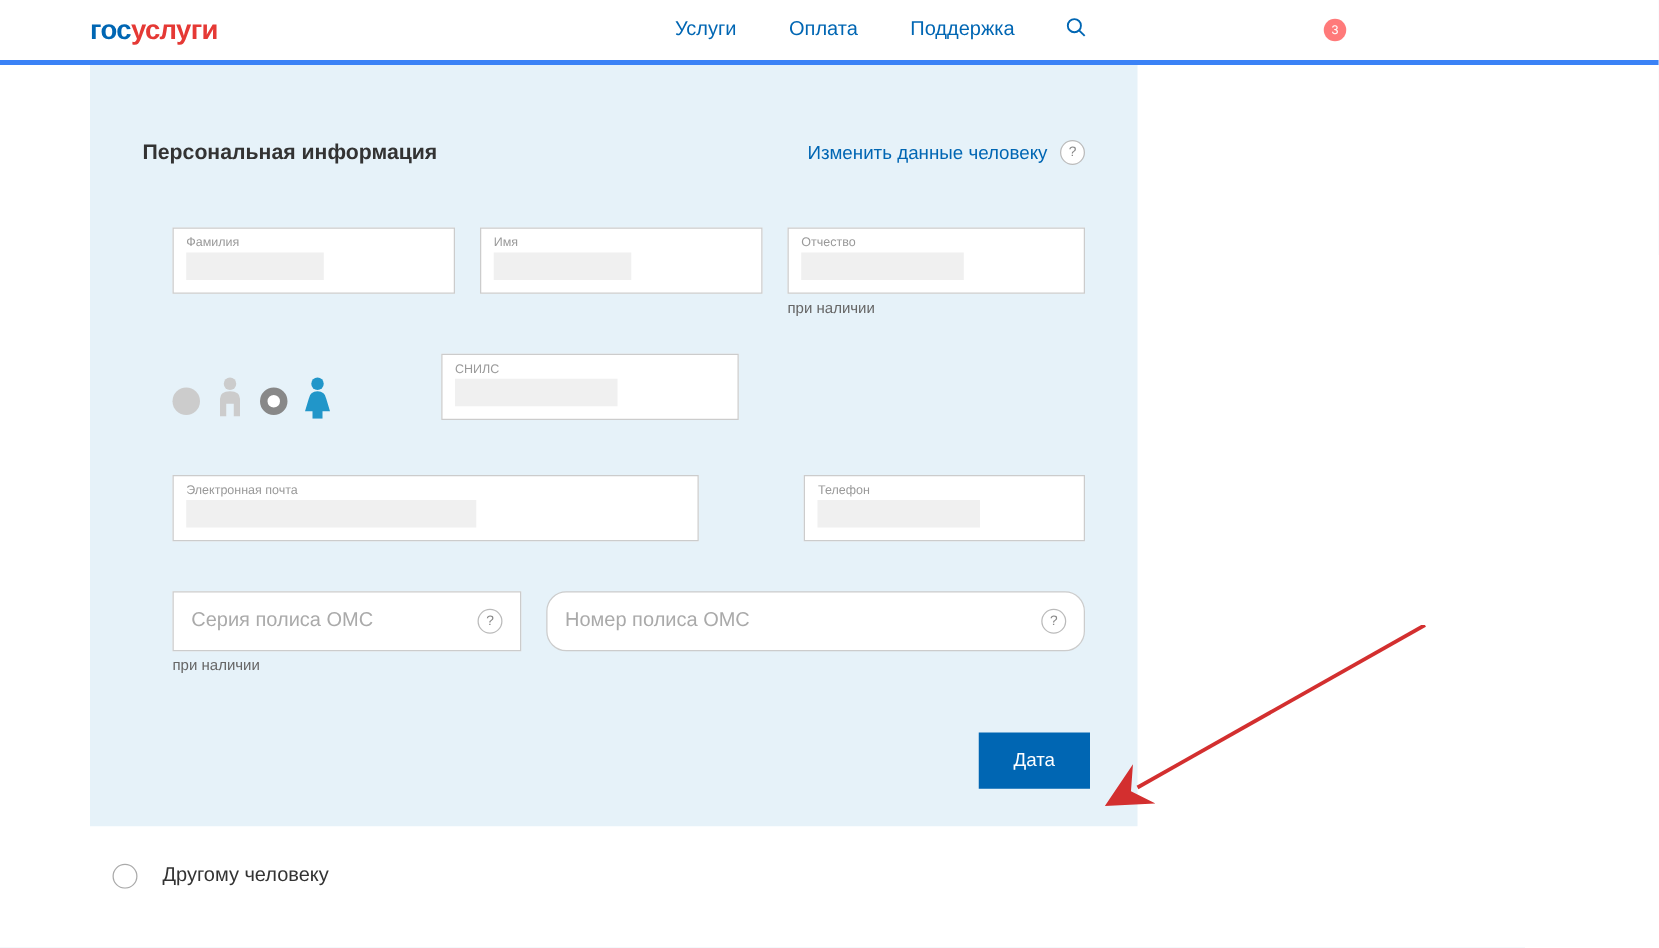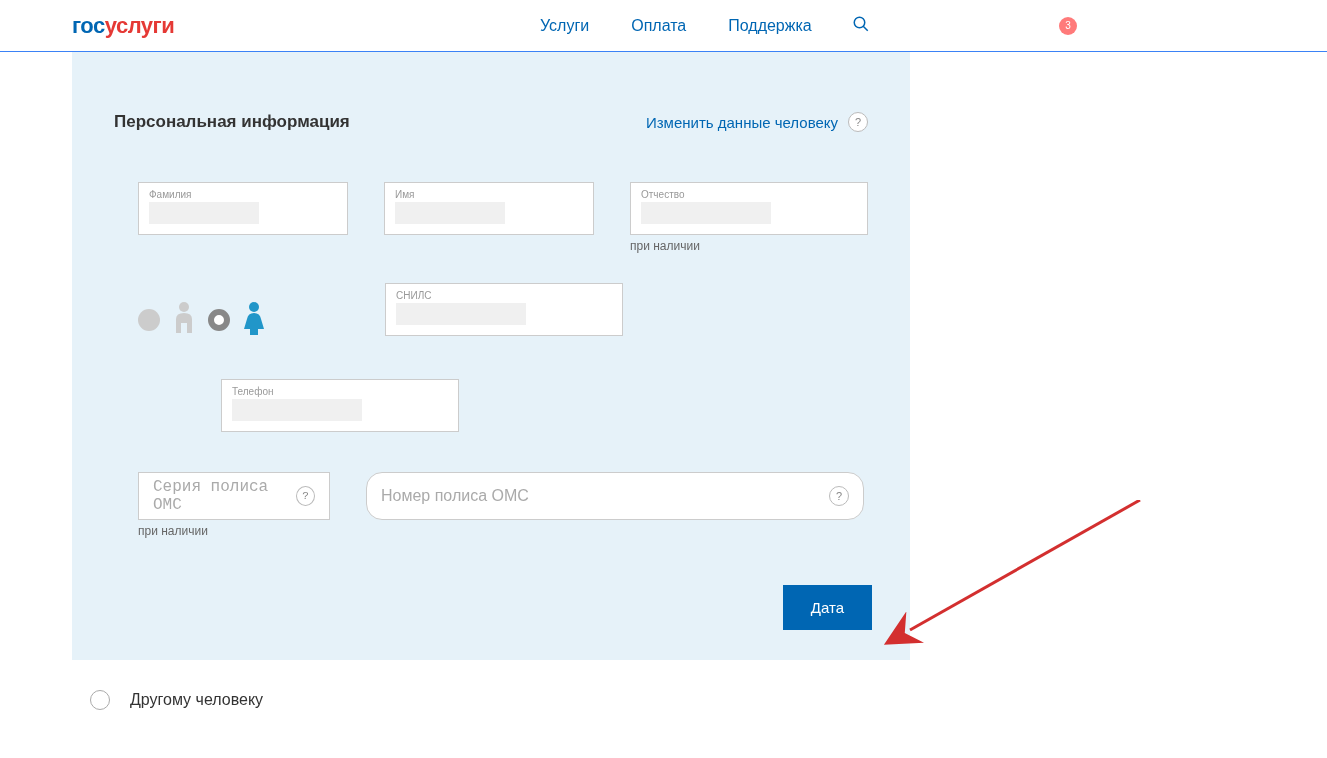--- a/index.html
+++ b/index.html
@@ -3,21 +3,21 @@
   <meta charset="utf-8">
   <style>
     * { margin: 0; padding: 0; box-sizing: border-box; }
     body { font-family: Arial, Helvetica, sans-serif; background: #fff; width: 1327px; position: relative; }
     
     .header {
       display: flex;
       align-items: center;
       height: 52px;
       padding: 0 72px;
-      border-bottom: 1px solid #3b82f6;
+      border-bottom: 4px solid #3b82f6;
       position: relative;
     }
     .logo {
       font-size: 22px;
       font-weight: bold;
       letter-spacing: -0.5px;
     }
     .logo .p1 { color: #0066b3; }
     .logo .p2 { color: #e53935; }
     .nav {
@@ -90,21 +90,21 @@
       border-radius: 50%;
       align-items: center;
       justify-content: center;
       font-size: 11px;
       color: #888;
       background: #fff;
     }
     
     .row {
       display: flex;
-      gap: 36px;
+      gap: 20px;
       margin-bottom: 12px;
       align-items: flex-start;
       padding-left: 24px;
     }
     .row.spaced { margin-bottom: 40px; }
     
     .field {
       background: #fff;
       border: 1px solid #ccc;
       padding: 6px 10px 10px 10px;
@@ -159,21 +159,21 @@
     .oms-input {
       background: #fff;
       border: 1px solid #ccc;
       height: 48px;
       display: flex;
       align-items: center;
       padding: 0 14px;
       justify-content: space-between;
     }
     .oms-input .ph { color: #aaa; font-size: 16px; }
-    .oms1 { width: 192px; font-family: Liberation Mono, monospace; }
+    .oms1 { width: 279px; }
     .oms2 { width: 498px; border-radius: 16px; }
     
     .next-btn {
       background: #0066b3;
       color: #fff;
       border: none;
       padding: 14px 28px;
       font-size: 15px;
       cursor: pointer;
       position: absolute;
@@ -275,20 +275,24 @@
         </span>
       </div>
       <div class="gap-spacer"></div>
       <div class="field w3">
         <span class="field-label">СНИЛС</span>
         <div class="field-value mid"></div>
       </div>
     </div>
 
     <div class="row spaced" style="margin-top:40px;">
+      <div class="field wmail">
+        <span class="field-label">Электронная почта</span>
+        <div class="field-value long"></div>
+      </div>
       <div class="gap-spacer"></div>
       <div class="field wphone">
         <span class="field-label">Телефон</span>
         <div class="field-value tel"></div>
       </div>
     </div>
 
     <div class="row" style="margin-top:40px;">
       <div class="col">
         <div class="oms-input oms1">

